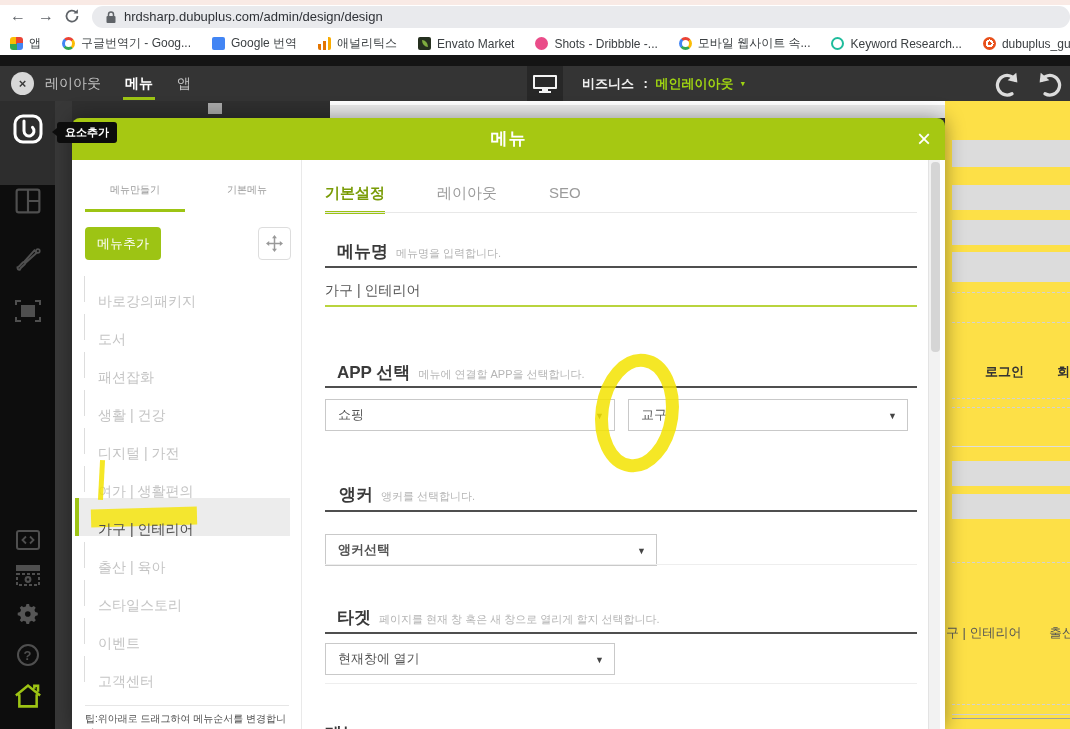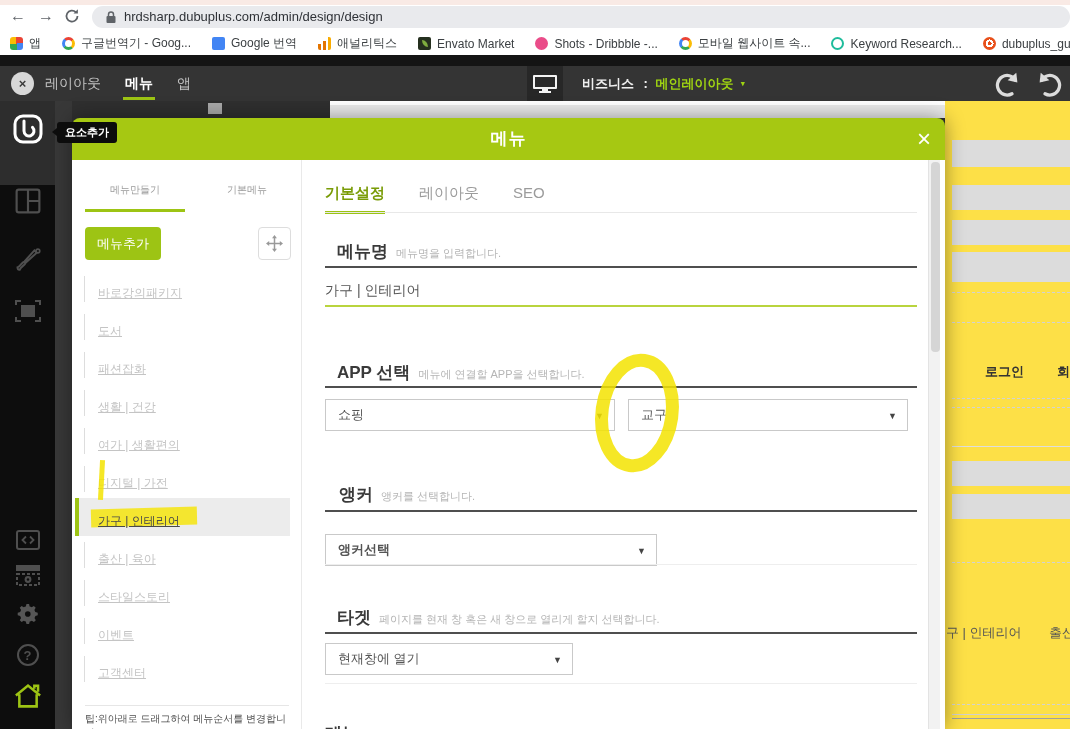--- a/index.html
+++ b/index.html
@@ -78,33 +78,33 @@
   .modal-body{left:0;top:42px;width:873px;height:569px;background:#fff;}
 
   .panel-left{left:0;top:0;width:230px;height:569px;border-right:1px solid #e9e9e9;}
   .pl-tab{top:23px;font-size:10px;text-align:center;color:#9b9b9b;}
   .pl-underline{left:13px;top:49px;width:100px;height:3px;background:#9dc414;}
   .btn-add{left:13px;top:67px;width:76px;height:33px;background:#9dc414;border-radius:4px;color:#fff;font-size:13px;text-align:center;line-height:33px;cursor:pointer;}
   .btn-move{left:186px;top:67px;width:33px;height:33px;border:1px solid #ddd;border-radius:4px;background:#fff;display:flex;align-items:center;justify-content:center;cursor:pointer;}
   .menu-list{left:0;top:110px;width:230px;}
   .menu-item{position:relative;left:3px;width:215px;height:38px;cursor:pointer;}
   .menu-item::before{content:"";position:absolute;left:9px;top:6px;width:1px;height:26px;background:#ddd;}
-  .menu-item .lbl{position:absolute;left:23px;top:4px;line-height:38px;font-size:12px;color:#c4c4c4;z-index:2;text-decoration:underline;}
+  .menu-item .lbl{position:absolute;left:23px;top:12px;line-height:38px;font-size:14px;color:#c4c4c4;z-index:2;}
   .menu-item .bar{display:none;}
   .menu-item .hl{display:none;}
   .menu-item.selected{background:#ececec;}
   .menu-item.selected::before{display:none;}
   .menu-item.selected .lbl{color:#4a4a4a;}
   .menu-item.selected .bar{display:block;position:absolute;left:0;top:0;width:4px;height:38px;background:#9dc414;}
   .menu-item.selected .hl{display:block;position:absolute;left:16px;top:10px;width:106px;height:18px;background:rgba(246,229,0,.8);transform:rotate(-1.5deg);z-index:1;}
   .tip-divider{left:13px;top:545px;width:204px;height:1px;background:#e6e6e6;}
   .tip-text{left:13px;top:552px;width:212px;font-size:10px;color:#4f4f4f;}
 
   .panel-right{left:230px;top:0;width:643px;height:569px;}
-  .pr-tabs{left:23px;top:24px;display:flex;gap:34px;}
+  .pr-tabs{left:23px;top:24px;display:flex;gap:52px;}
   .pr-tab{font-size:15px;color:#9b9b9b;position:relative;padding-bottom:8px;}
   .pr-tab.active{color:#7a9c08;font-weight:bold;}
   .pr-tab.active::after{content:"";position:absolute;left:0;right:0;bottom:-3px;height:3px;background:#9dc414;}
   .pr-tabline{left:23px;top:52px;width:592px;height:1px;background:#e8e8e8;}
   .sec-label{font-size:17px;font-weight:bold;color:#3a3a3a;}
   .sec-hint{font-size:11px;color:#b5b5b5;margin-left:8px;}
   .sec-row{white-space:nowrap;margin-left:12px;}
   .dark-line{width:592px;height:2px;background:#4f4f4f;}
   .soft-line{width:592px;height:1px;background:#eee;}
   .input-value{font-size:14px;color:#555;}
@@ -355,26 +355,26 @@
                 <span class="lbl">패션잡화</span>
               </div>
 
               <div class="menu-item">
 
                 <span class="lbl">생활 | 건강</span>
               </div>
 
               <div class="menu-item">
 
+                <span class="lbl">디지털 | 가전</span>
+              </div>
+
+              <div class="menu-item">
+
                 <span class="lbl">여가 | 생활편의</span>
-              </div>
-
-              <div class="menu-item">
-
-                <span class="lbl">디지털 | 가전</span>
               </div>
 
               <div class="menu-item selected">
                 <span class="bar"></span>
                 <span class="hl"></span>
                 <span class="lbl">가구 | 인테리어</span>
               </div>
 
               <div class="menu-item">
 
@@ -438,21 +438,21 @@
           <div class="abs dropdown" style="left:23px;top:374px;width:332px;font-weight:bold;">
             <span>앵커선택</span>
             <span class="dd-caret">▼</span>
           </div>
           <div class="abs soft-line" style="left:23px;top:404px;"></div>
 
           <div class="abs sec-row" style="left:23px;top:446px;">
             <span class="sec-label">타겟</span><span class="sec-hint">페이지를 현재 창 혹은 새 창으로 열리게 할지 선택합니다.</span>
           </div>
           <div class="abs dark-line" style="left:23px;top:472px;"></div>
-          <div class="abs dropdown" style="left:23px;top:483px;width:248px;">
+          <div class="abs dropdown" style="left:23px;top:483px;width:290px;">
             <span>현재창에 열기</span>
             <span class="dd-caret">▼</span>
           </div>
           <div class="abs soft-line" style="left:23px;top:523px;"></div>
 
           <div class="abs partial-heading">메뉴</div>
 
           <div class="abs mscroll">
             <div class="abs mscroll-thumb"></div>
           </div>

